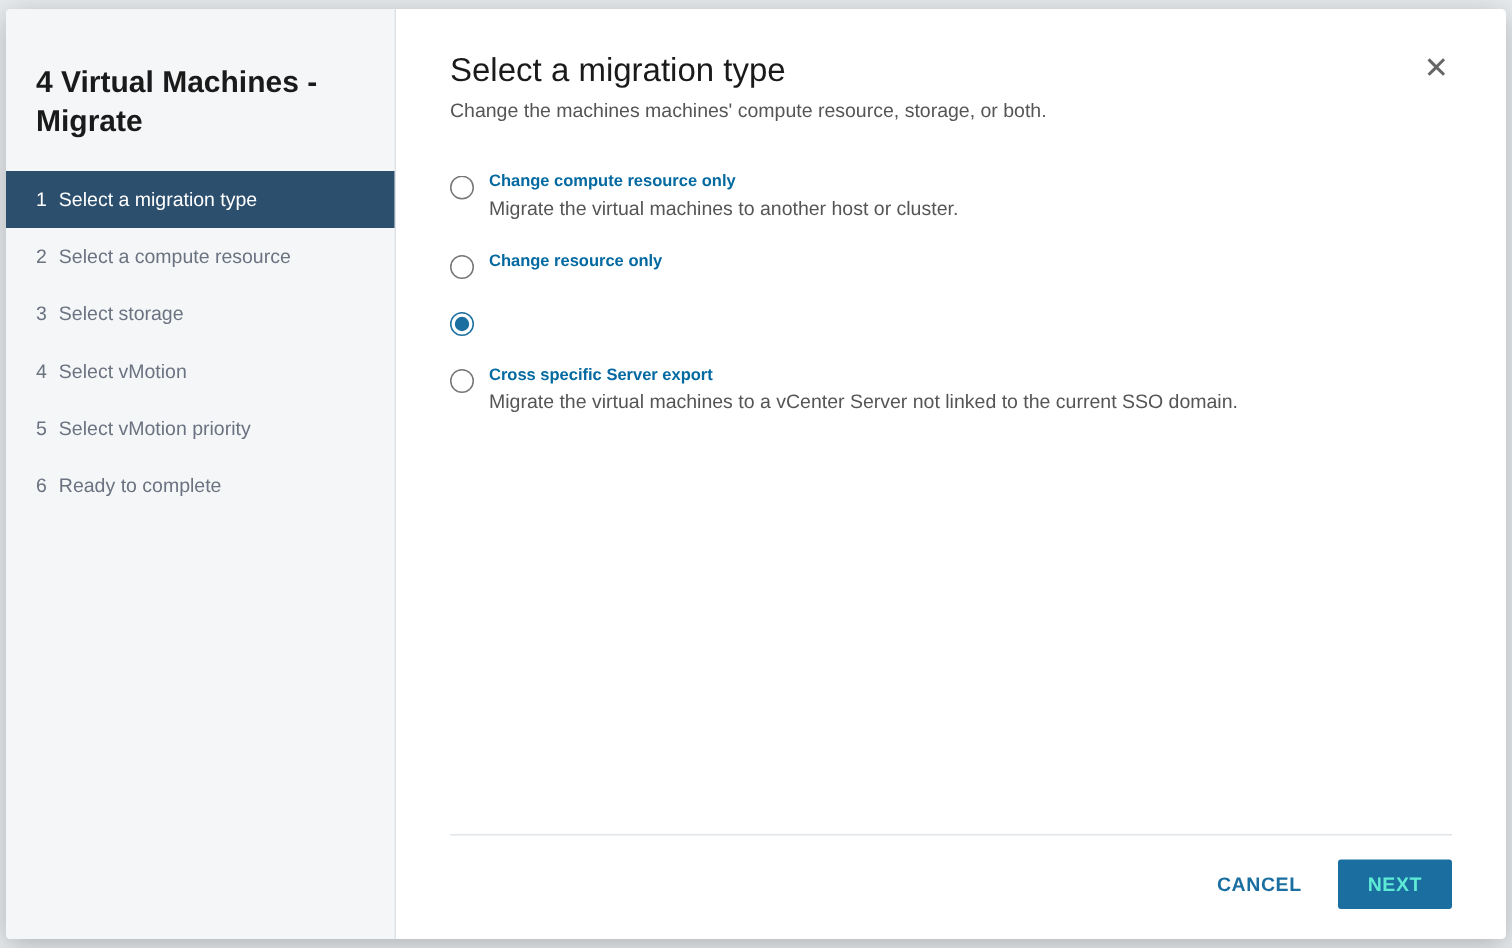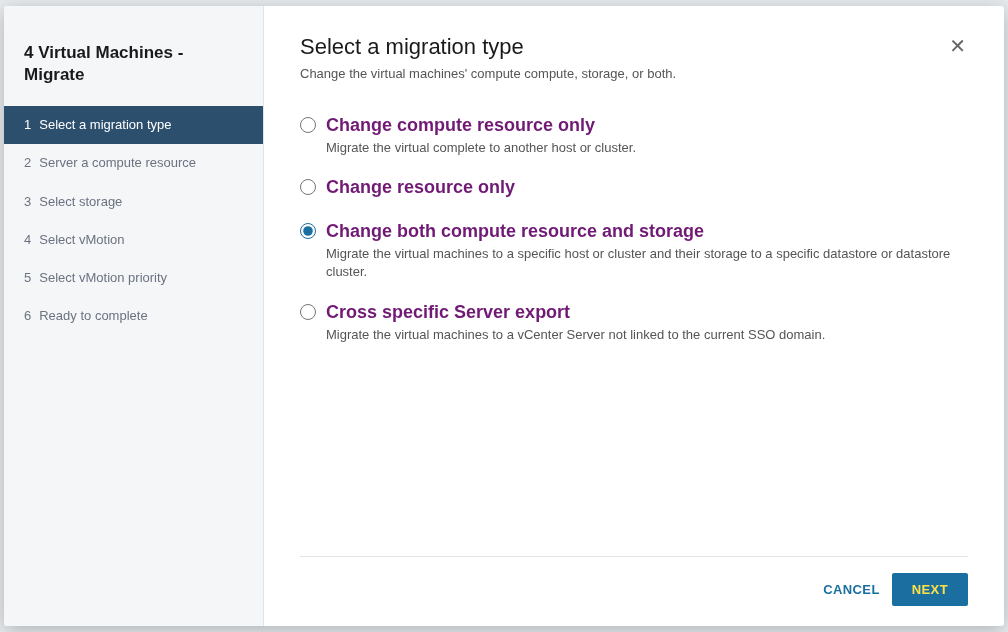--- a/index.html
+++ b/index.html
@@ -28,21 +28,21 @@
       width: 260px;
       min-width: 260px;
       background: #f4f6f8;
       border-right: 1px solid #dde3e8;
       padding-top: 20px;
       display: flex;
       flex-direction: column;
     }
     .sidebar-title {
       padding: 16px 20px 20px 20px;
-      font-size: 17px;
+      font-size: 20px;
       font-weight: 600;
       color: #1a1a1a;
       line-height: 1.3;
     }
     .sidebar-item {
       display: flex;
       align-items: center;
       padding: 10px 20px;
       font-size: 13px;
       color: #6b7280;
@@ -108,54 +108,55 @@
       margin-top: 2px;
       margin-right: 10px;
       flex-shrink: 0;
       width: 16px;
       height: 16px;
       cursor: pointer;
       accent-color: #1a6fa0;
     }
     .option-text {}
     .option-label {
-      font-size: 18px;
-      font-weight: 600;
-      color: #701a75;
+      font-size: 11px;
+      font-weight: 600;
+      color: #0369a1;
       margin-bottom: 3px;
     }
     .option-desc {
       font-size: 13px;
       color: #555;
       line-height: 1.4;
     }
     
     .footer {
       display: flex;
       justify-content: flex-end;
       align-items: center;
       padding: 16px 0 20px 0;
+      gap: 12px;
       border-top: 1px solid #e0e5ea;
       margin-top: auto;
     }
     .btn-cancel {
       background: none;
       border: none;
       color: #1a6fa0;
       font-size: 13px;
       font-weight: 600;
       cursor: pointer;
       padding: 8px 12px;
       letter-spacing: 0.03em;
       text-transform: uppercase;
     }
     .btn-next {
       background: #1a6fa0;
       border: none;
-      color: #fde047;
+      color: #5eead4;
       font-size: 13px;
       font-weight: 600;
       cursor: pointer;
       padding: 9px 20px;
       border-radius: 2px;
       letter-spacing: 0.03em;
       text-transform: uppercase;
     }
   </style>
 </head>
@@ -164,21 +165,21 @@
 <div class="dialog">
 
   <div class="sidebar">
     <div class="sidebar-title">4 Virtual Machines - Migrate</div>
     <div class="sidebar-item active">
       <span class="step-num">1</span>
       <span>Select a migration type</span>
     </div>
     <div class="sidebar-item">
       <span class="step-num">2</span>
-      <span>Server a compute resource</span>
+      <span>Select a compute resource</span>
     </div>
     <div class="sidebar-item">
       <span class="step-num">3</span>
       <span>Select storage</span>
     </div>
     <div class="sidebar-item">
       <span class="step-num">4</span>
       <span>Select vMotion</span>
     </div>
     <div class="sidebar-item">
@@ -189,45 +190,41 @@
       <span class="step-num">6</span>
       <span>Ready to complete</span>
     </div>
   </div>
 
   <div class="main">
     <div class="main-header">
       <h1 class="main-title">Select a migration type</h1>
       <button class="close-btn">✕</button>
     </div>
-    <p class="main-subtitle">Change the virtual machines' compute compute, storage, or both.</p>
+    <p class="main-subtitle">Change the machines machines' compute resource, storage, or both.</p>
 
     <div class="options-list">
 
       <div class="option-item">
         <input type="radio" class="option-radio" name="migration-type" id="compute-only" style="">
         <div class="option-text">
           <div class="option-label">Change compute resource only</div>
-          <div class="option-desc">Migrate the virtual complete to another host or cluster.</div>
+          <div class="option-desc">Migrate the virtual machines to another host or cluster.</div>
         </div>
       </div>
 
       <div class="option-item">
         <input type="radio" class="option-radio" name="migration-type" id="storage-only" style="">
         <div class="option-text">
           <div class="option-label">Change resource only</div>
         </div>
       </div>
 
       <div class="option-item">
         <input type="radio" class="option-radio" name="migration-type" id="both" checked="" style="">
-        <div class="option-text">
-          <div class="option-label">Change both compute resource and storage</div>
-          <div class="option-desc">Migrate the virtual machines to a specific host or cluster and their storage to a specific datastore or datastore cluster.</div>
-        </div>
       </div>
 
       <div class="option-item">
         <input type="radio" class="option-radio" name="migration-type" id="cross-vcenter" style="">
         <div class="option-text">
           <div class="option-label">Cross specific Server export</div>
           <div class="option-desc">Migrate the virtual machines to a vCenter Server not linked to the current SSO domain.</div>
         </div>
       </div>
     </div>

